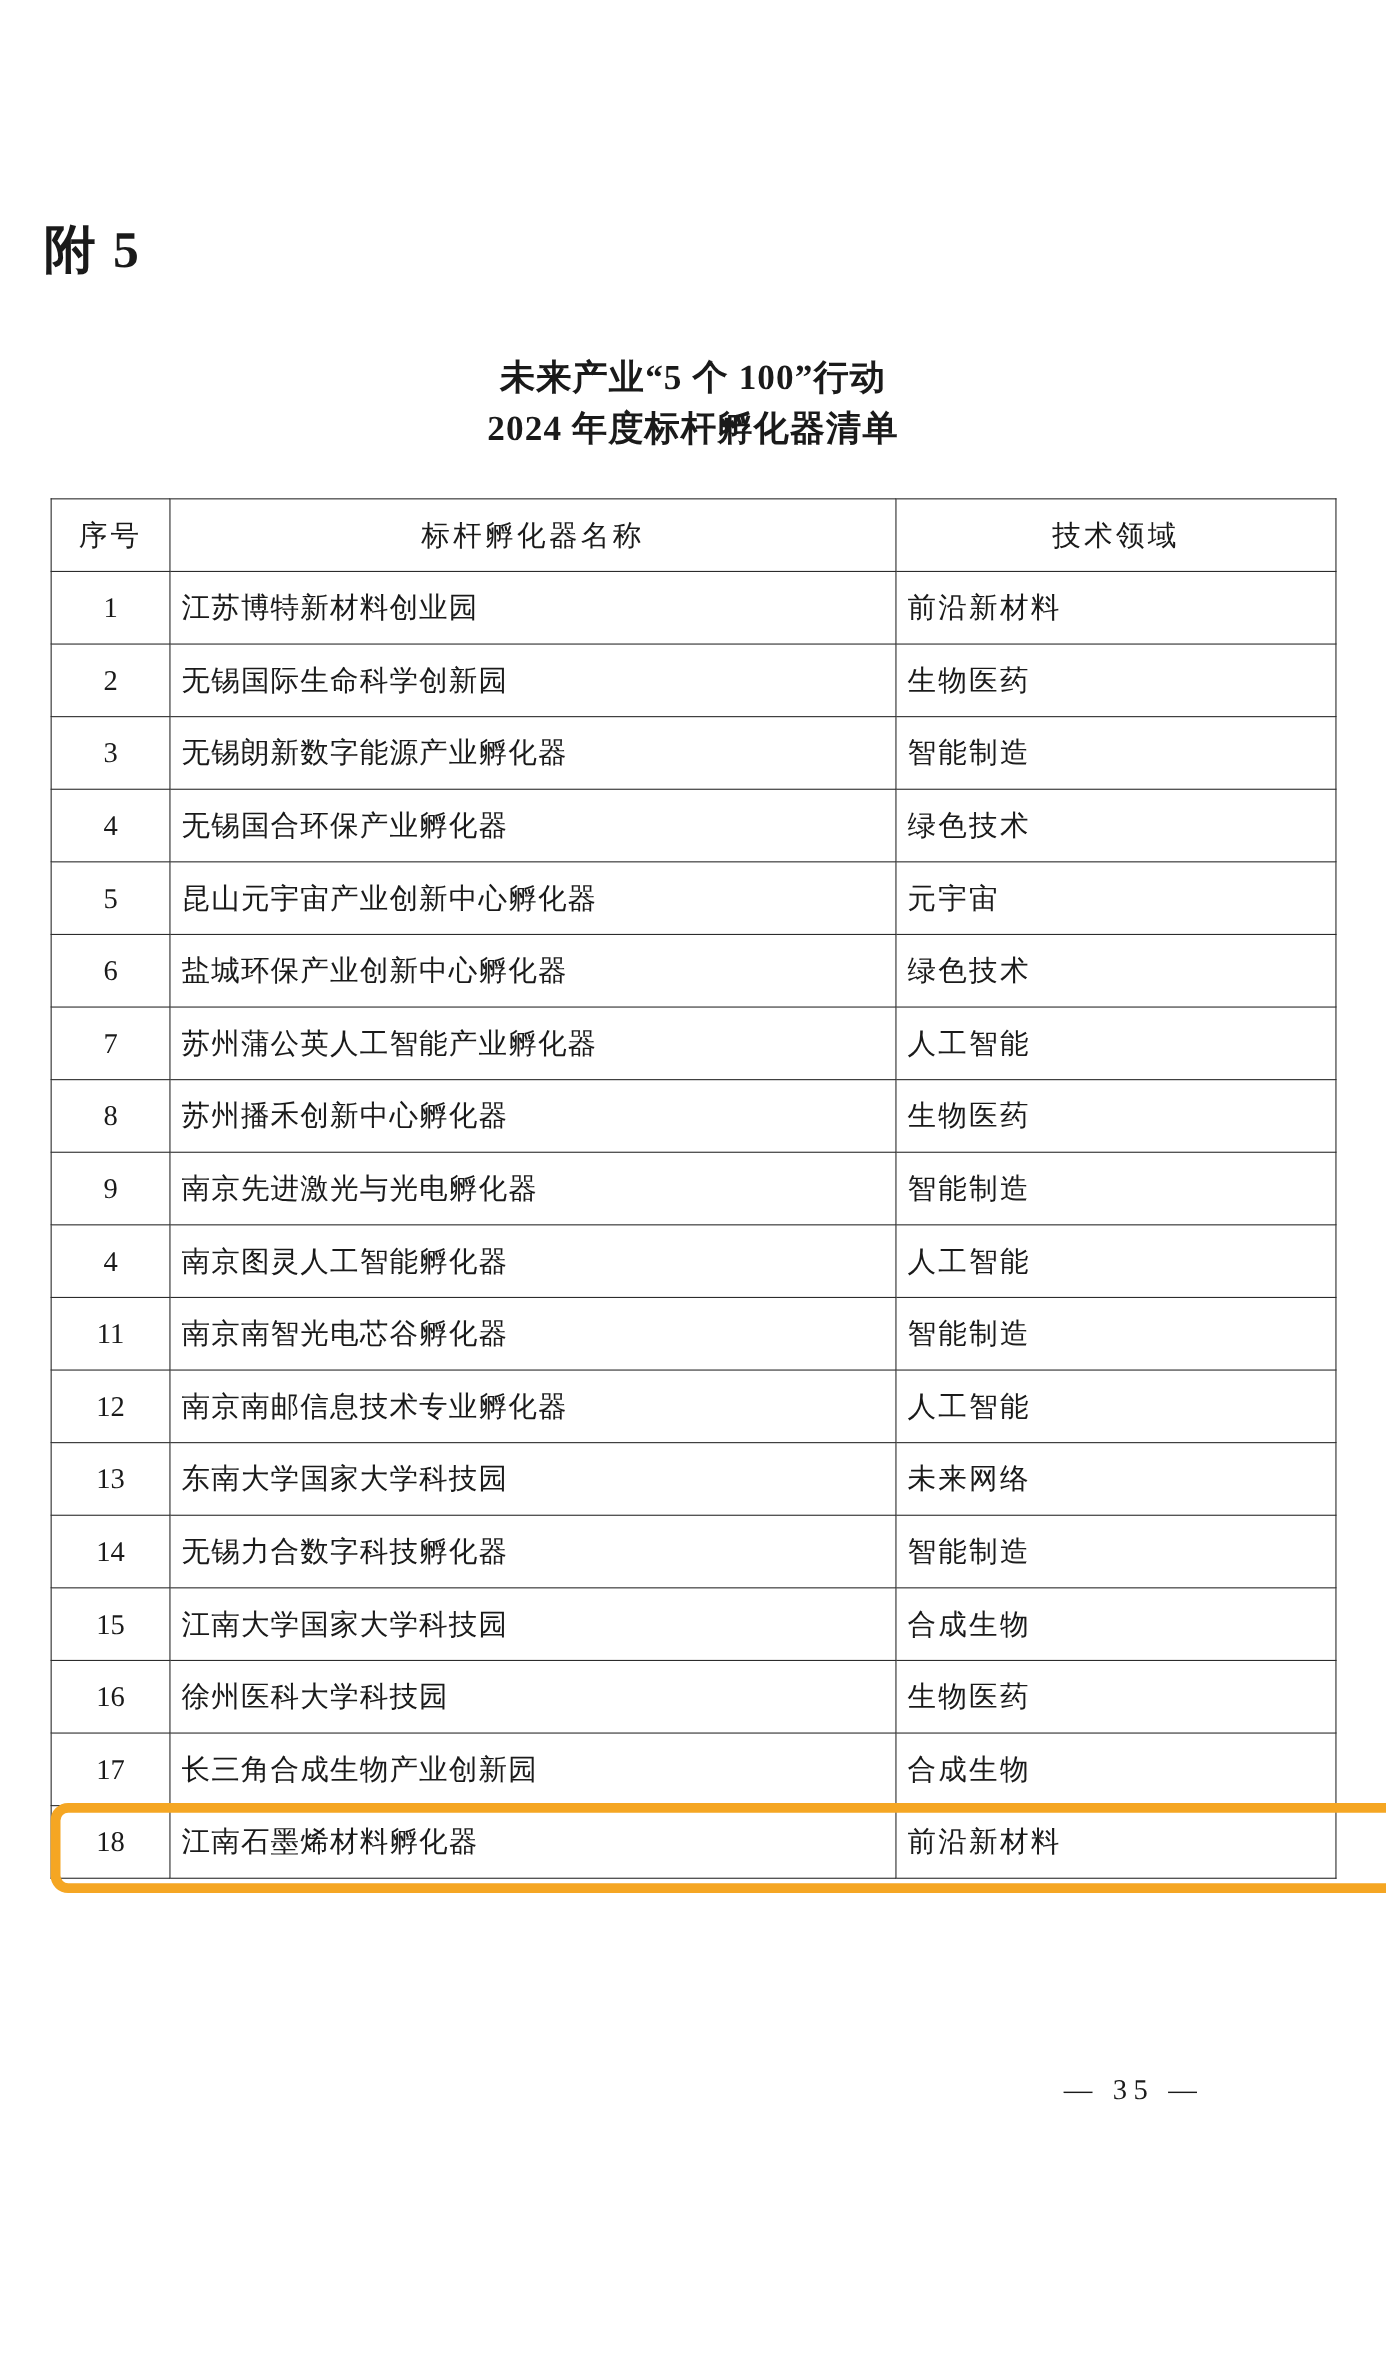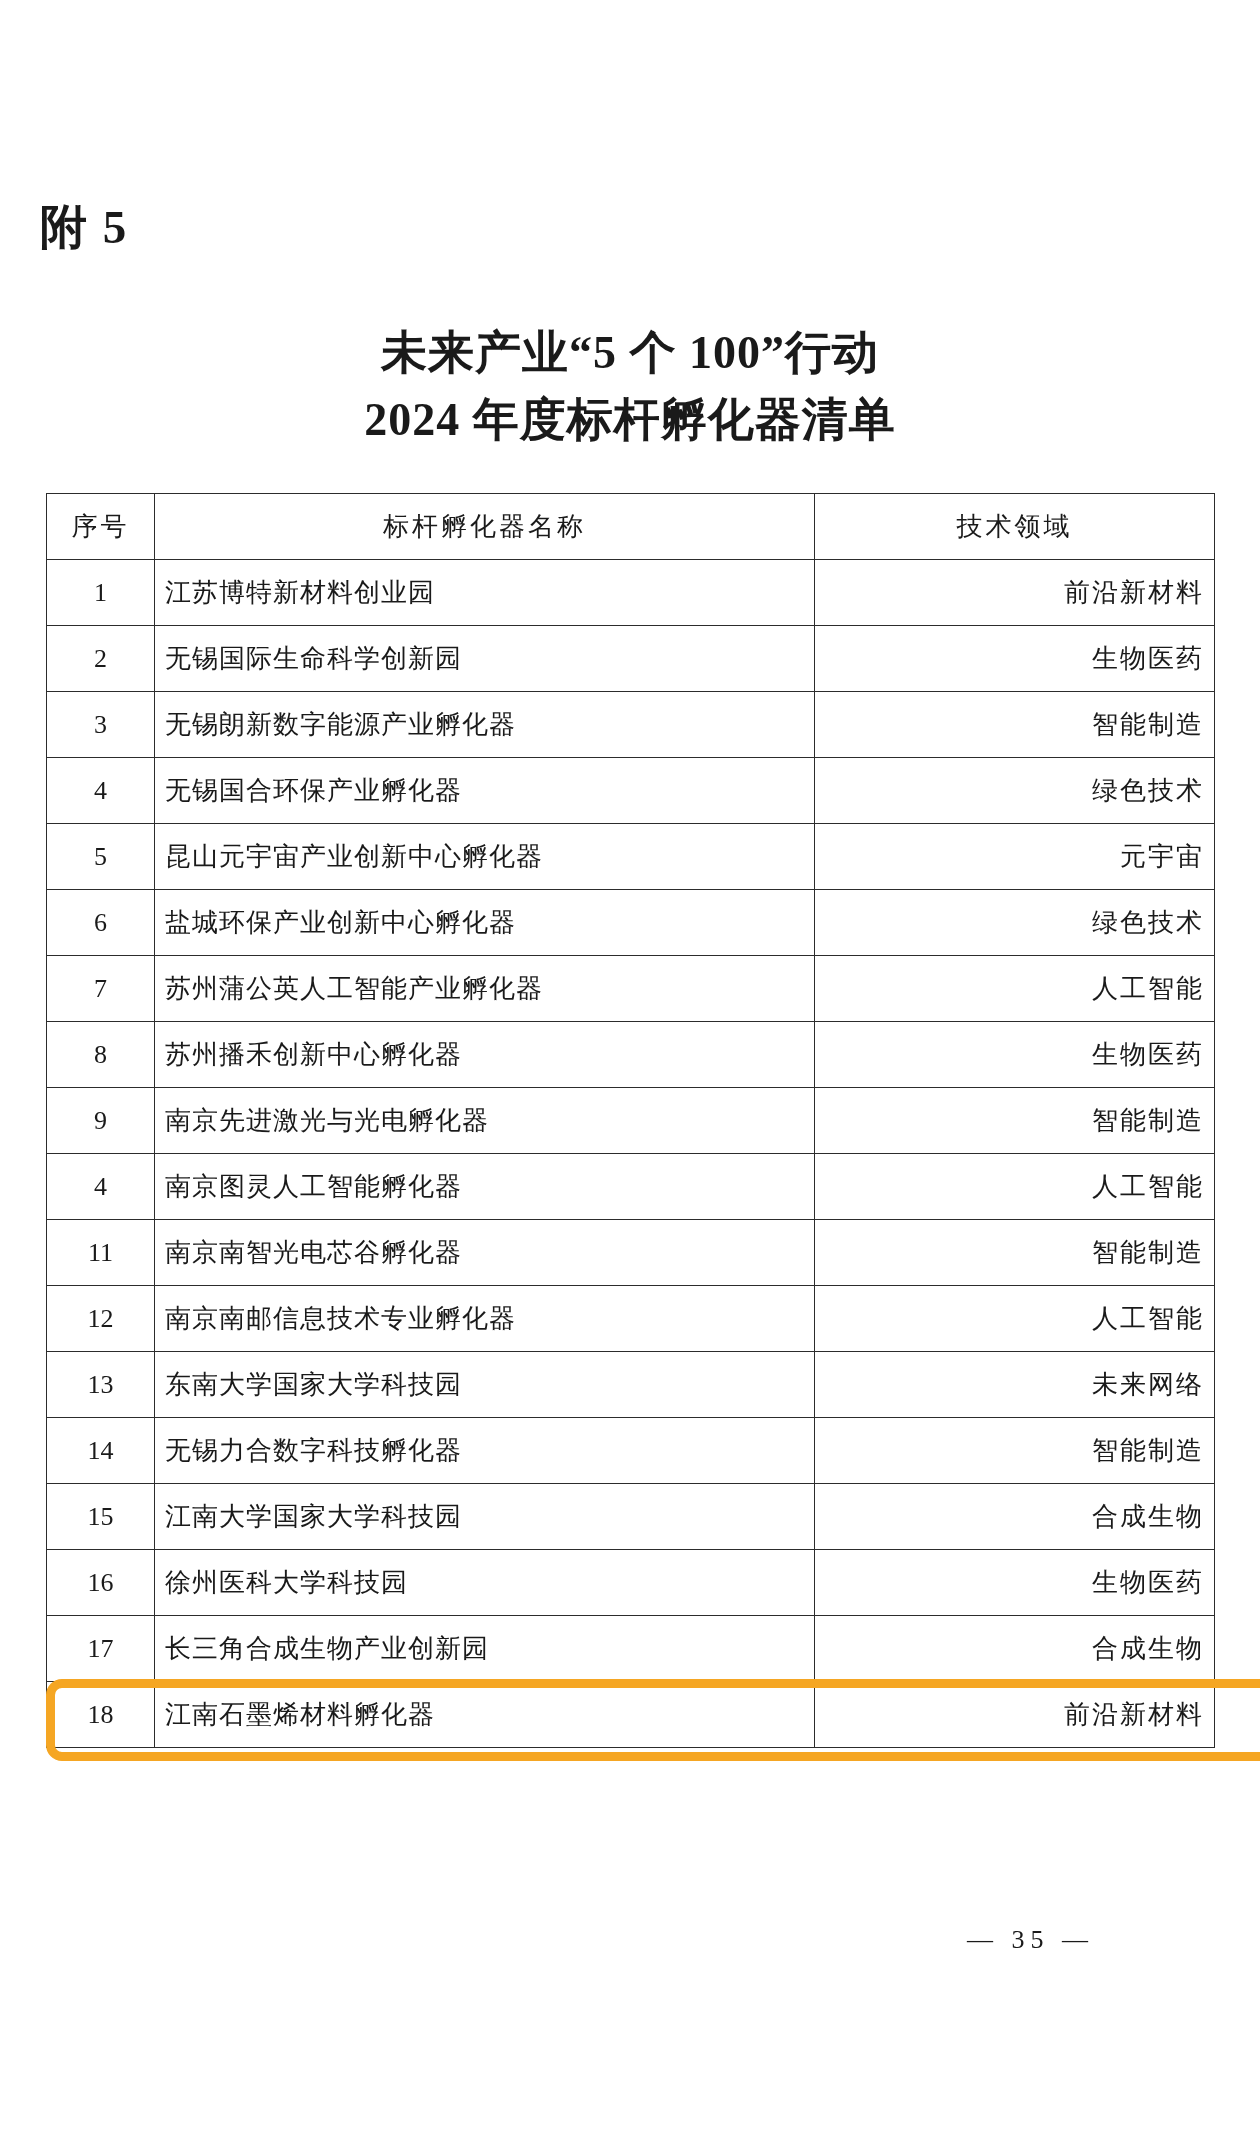--- a/index.html
+++ b/index.html
@@ -28,21 +28,21 @@
     top: 196px;
     font-size: 47px;
     font-weight: 700;
     letter-spacing: 2px;
     font-family: "Liberation Serif", "DejaVu Serif", serif;
   }
   .doc-title {
     margin: 0;
     padding-top: 320px;
     text-align: center;
-    font-size: 46px;
+    font-size: 32px;
     font-weight: 700;
     line-height: 1.45;
     letter-spacing: 1px;
     font-family: "Liberation Serif", "DejaVu Serif", serif;
   }
   .doc-title .line {
     display: block;
     white-space: nowrap;
   }
   .table-wrap {
@@ -80,21 +80,21 @@
   td.idx {
     text-align: center;
     font-size: 25px;
   }
   td.name {
     text-align: left;
     padding-left: 28px;
     letter-spacing: 1px;
   }
   td.field {
-    text-align: right;
+    text-align: left;
     letter-spacing: 2px;
   }
   .highlight-box {
     position: absolute;
     left: 0px;
     top: 1186px;
     width: 1260px;
     height: 82px;
     border: 9px solid #f5a623;
     border-radius: 16px;

